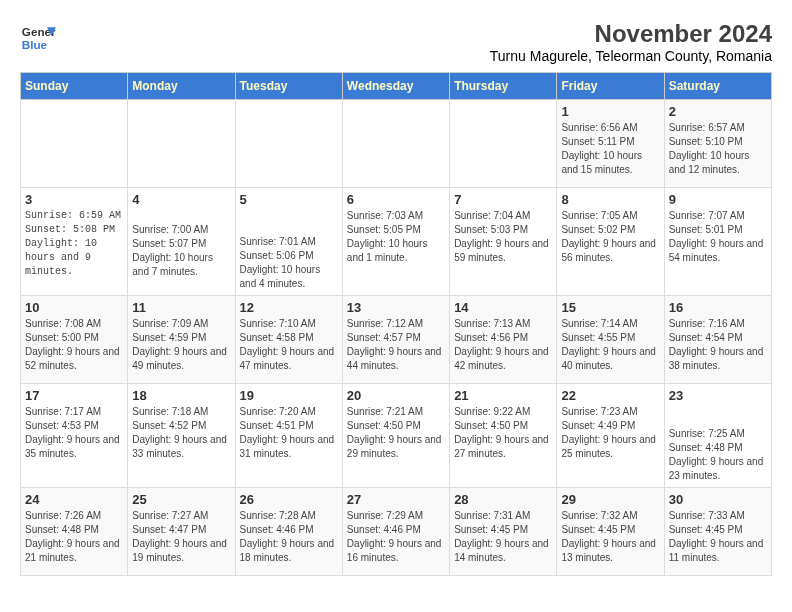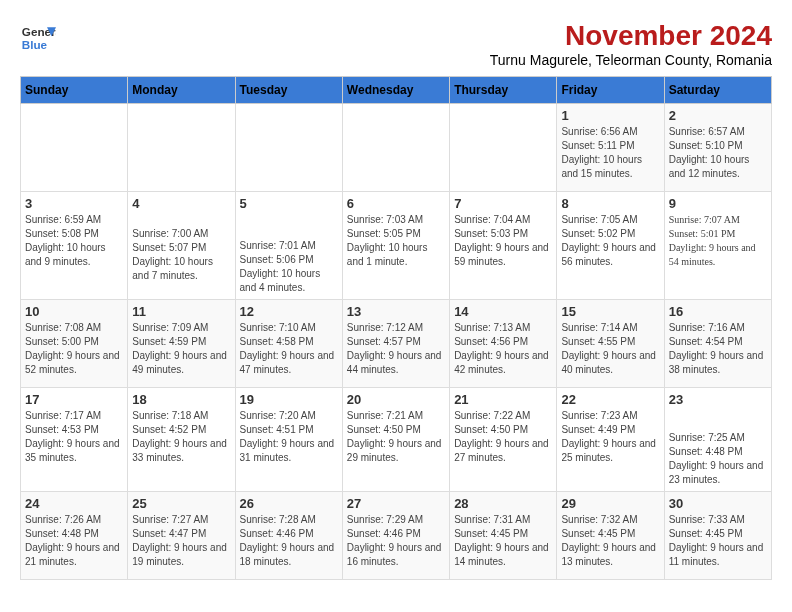--- a/index.html
+++ b/index.html
@@ -22,36 +22,36 @@
       gap: 4px;
     }
     .logo-icon {
       width: 36px;
       height: 36px;
     }
     .title-section {
       text-align: right;
     }
     .main-title {
-      font-size: 28px;
+      font-size: 24px;
       font-weight: bold;
-      color: #b91c1c;
+      color: #404040;
     }
     .subtitle {
       font-size: 14px;
       color: #000000;
     }
     table {
       width: 100%;
       border-collapse: collapse;
       table-layout: fixed;
     }
     thead tr th {
       background-color: #3a7bd5;
-      color: #000000;
+      color: #fef9c3;
       font-size: 12px;
       font-weight: bold;
       padding: 6px 4px;
       text-align: left;
       border: 1px solid #ccc;
     }
     tbody tr td {
       vertical-align: top;
       border: 1px solid #ddd;
       padding: 4px;
@@ -124,21 +124,21 @@
         <td>
           <span class="day-number">2</span>
           <div class="day-info" style="white-space: pre-line;">Sunrise: 6:57 AM
 Sunset: 5:10 PM
 Daylight: 10 hours and 12 minutes.</div>
         </td>
       </tr>
       <tr>
         <td>
           <span class="day-number">3</span>
-          <div class="day-info" style="white-space: pre-line;">Sunrise: 6:59 AM
+          <div class="day-info" style="white-space: pre-line; font-family: Liberation Mono, monospace;">Sunrise: 6:59 AM
 Sunset: 5:08 PM
 Daylight: 10 hours and 9 minutes.</div>
         </td>
         <td>
           <span class="day-number">4</span>
           <div class="day-info" style="white-space: pre-line; margin-top: 16px;">Sunrise: 7:00 AM
 Sunset: 5:07 PM
 Daylight: 10 hours and 7 minutes.</div>
         </td>
         <td>
@@ -160,21 +160,21 @@
 Daylight: 9 hours and 59 minutes.</div>
         </td>
         <td>
           <span class="day-number">8</span>
           <div class="day-info" style="white-space: pre-line;">Sunrise: 7:05 AM
 Sunset: 5:02 PM
 Daylight: 9 hours and 56 minutes.</div>
         </td>
         <td>
           <span class="day-number">9</span>
-          <div class="day-info" style="white-space: pre-line; font-family: Liberation Serif, serif;">Sunrise: 7:07 AM
+          <div class="day-info" style="white-space: pre-line;">Sunrise: 7:07 AM
 Sunset: 5:01 PM
 Daylight: 9 hours and 54 minutes.</div>
         </td>
       </tr>
       <tr>
         <td>
           <span class="day-number">10</span>
           <div class="day-info" style="white-space: pre-line;">Sunrise: 7:08 AM
 Sunset: 5:00 PM
 Daylight: 9 hours and 52 minutes.</div>
@@ -236,21 +236,21 @@
 Daylight: 9 hours and 31 minutes.</div>
         </td>
         <td>
           <span class="day-number">20</span>
           <div class="day-info" style="white-space: pre-line;">Sunrise: 7:21 AM
 Sunset: 4:50 PM
 Daylight: 9 hours and 29 minutes.</div>
         </td>
         <td>
           <span class="day-number">21</span>
-          <div class="day-info" style="white-space: pre-line;">Sunrise: 7:22 AM
+          <div class="day-info" style="white-space: pre-line;">Sunrise: 9:22 AM
 Sunset: 4:50 PM
 Daylight: 9 hours and 27 minutes.</div>
         </td>
         <td>
           <span class="day-number">22</span>
           <div class="day-info" style="white-space: pre-line;">Sunrise: 7:23 AM
 Sunset: 4:49 PM
 Daylight: 9 hours and 25 minutes.</div>
         </td>
         <td>

